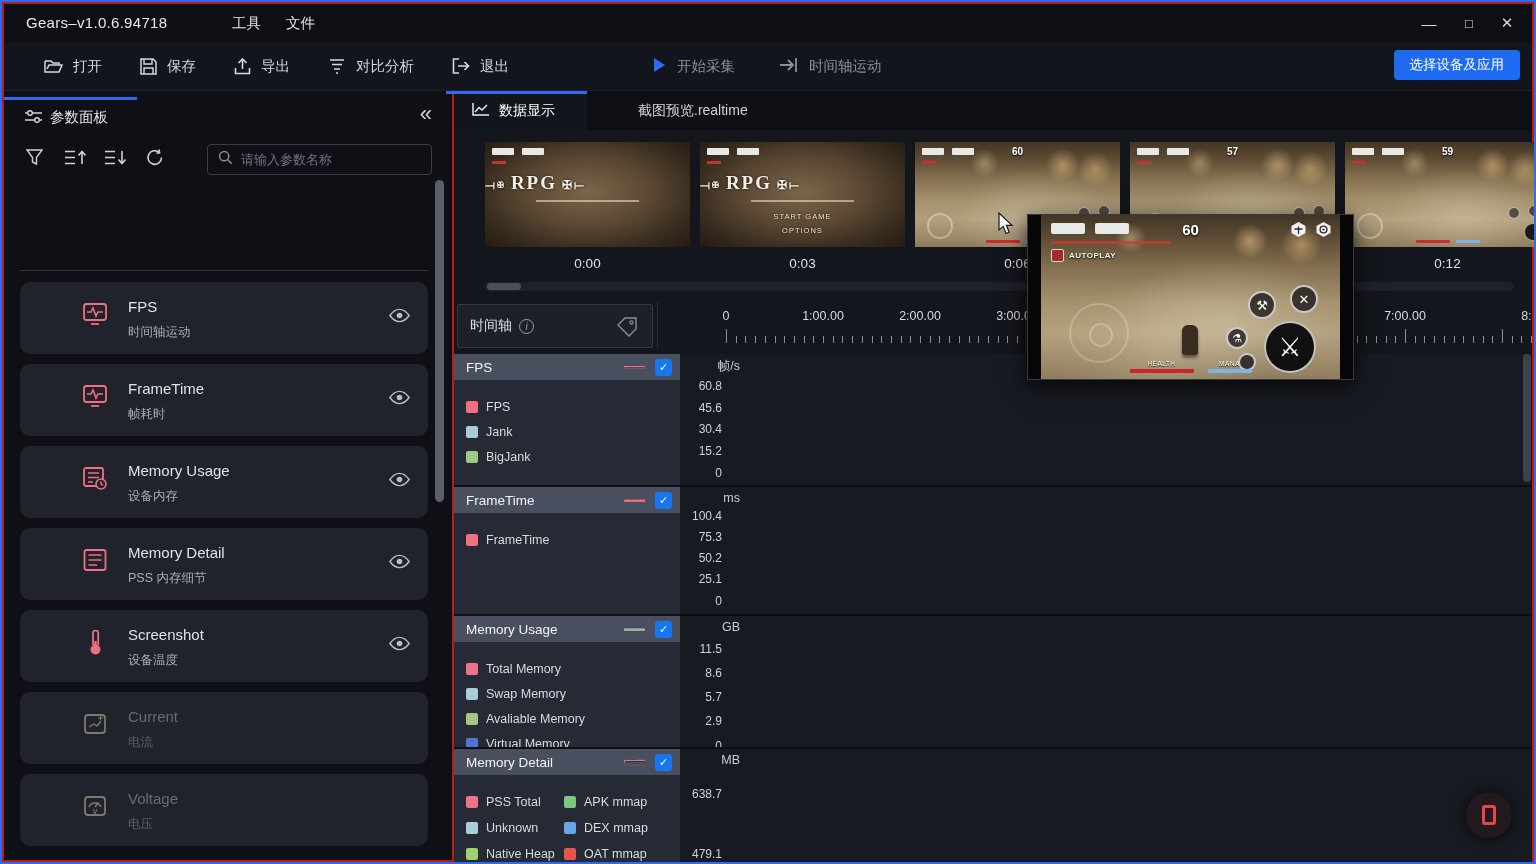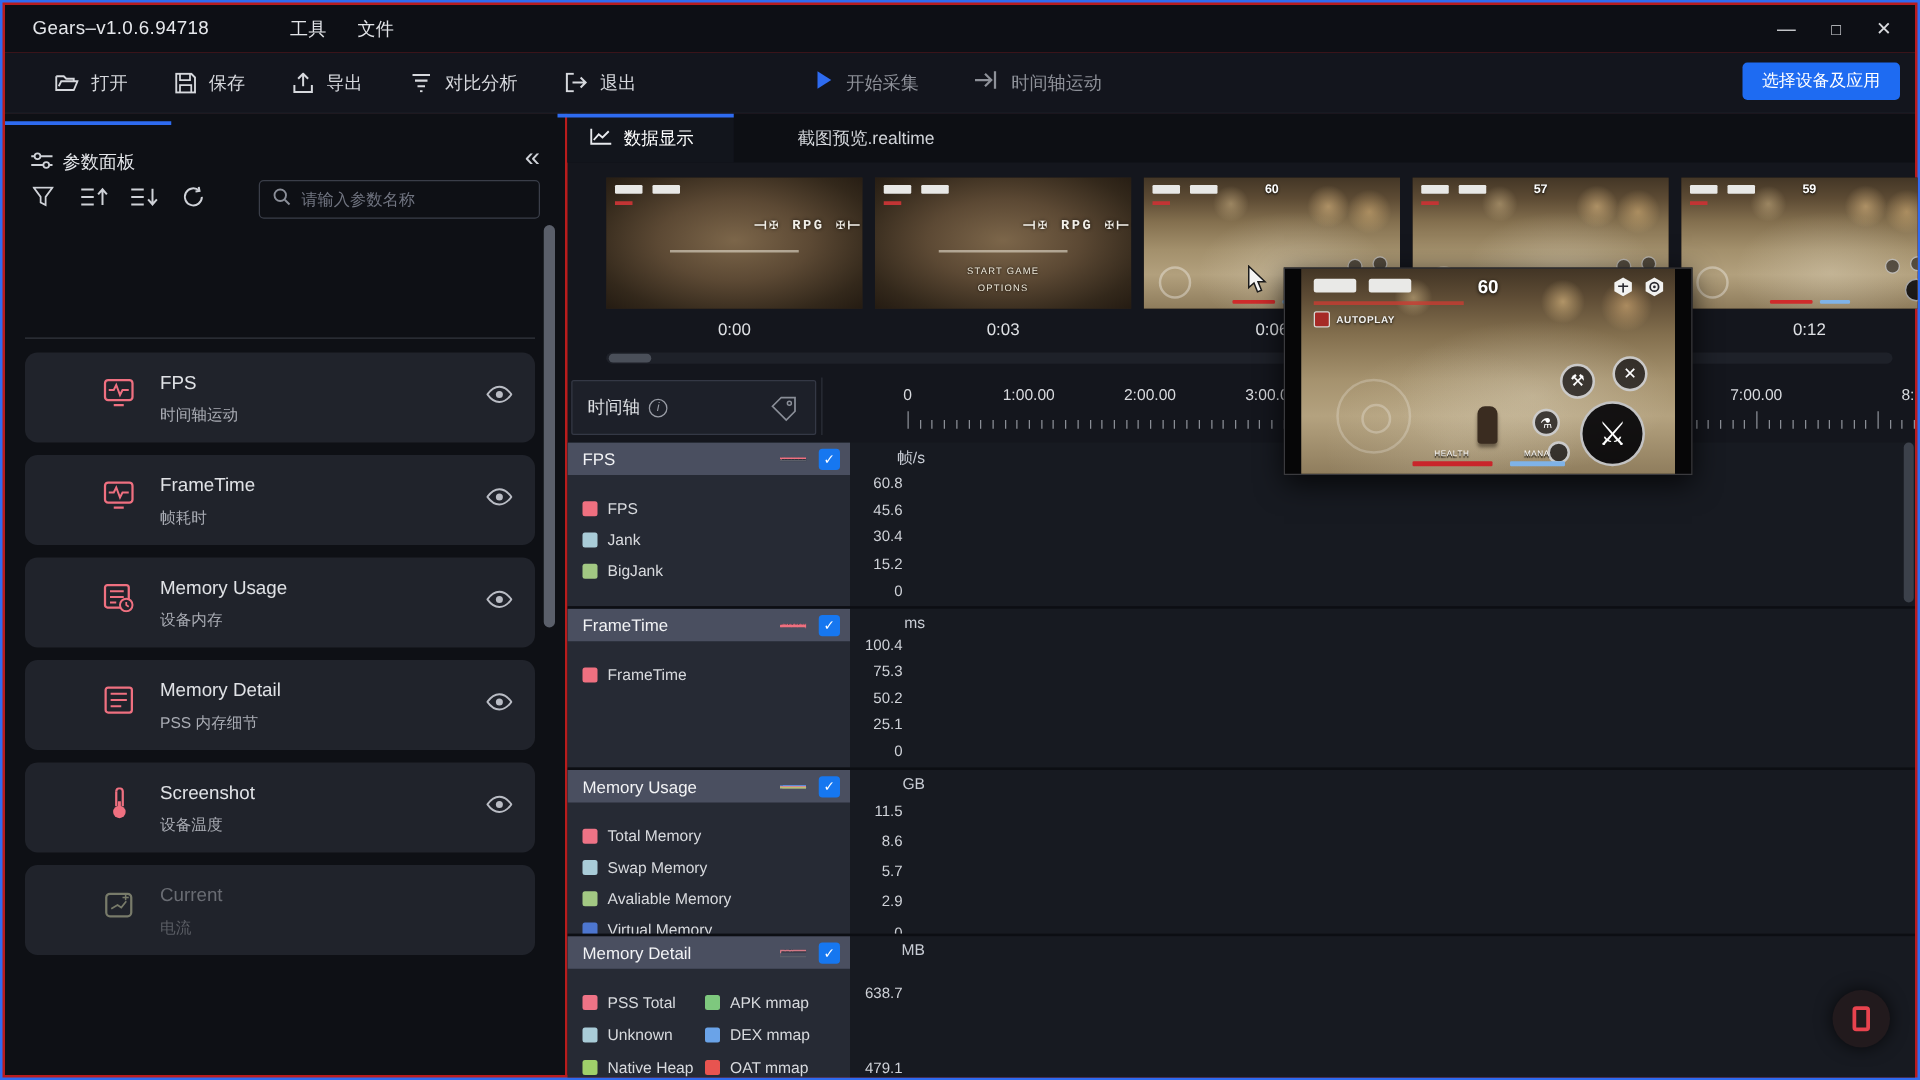--- a/index.html
+++ b/index.html
@@ -24,21 +24,21 @@
   .tool-btn { display:flex; align-items:center; gap:10px; color:#d6d8dd; font-size:14.5px; cursor:pointer; }
   .tool-btn svg { display:block; }
   .cap-group { position:absolute; left:648px; top:0; height:48px; display:flex; align-items:center; gap:44px; }
   .cap-btn { display:flex; align-items:center; gap:10px; color:#8d9098; font-size:14.5px; }
   .select-device { position:absolute; right:12px; top:8px; height:30px; padding:0 16px; background:#1e6bf2;
     color:#fff; font-size:13.5px; border-radius:4px; display:flex; align-items:center; }
 
   
   .sidebar { position:absolute; left:2px; top:89px; width:448px; bottom:2px; background:#0e1015; }
   .sb-indicator { position:absolute; left:0; top:6px; width:133px; height:3px; background:#2e6bf0; }
-  .sb-head { position:absolute; left:0; top:20px; height:38px; width:100%; }
+  .sb-head { position:absolute; left:0; top:8px; height:38px; width:100%; }
   .sb-title { position:absolute; left:46px; top:9px; font-size:14.5px; color:#e4e6ea; }
   .sb-head-icon { position:absolute; left:20px; top:9px; }
   .sb-collapse { position:absolute; right:20px; top:2px; font-size:22px; color:#cfd2d8; }
   .sb-tools { position:absolute; left:0; top:50px; height:40px; width:100%; }
   .sb-tools .ticon { position:absolute; top:8px; color:#cfd2d8; }
   .search-box { position:absolute; left:203px; right:20px; top:3px; height:31px; border:1px solid #3a3e49;
     border-radius:4px; background:transparent; display:flex; align-items:center; padding-left:10px; gap:8px; }
   .search-box input { background:transparent; border:none; outline:none; color:#cfd2d8; font-size:13px; width:160px;
     font-family:inherit; }
   .search-box input::placeholder { color:#707480; }
@@ -71,22 +71,22 @@
   .scene-play { position:absolute; inset:0;
     background:
       radial-gradient(circle at 72% 22%, rgba(255,214,150,.45), transparent 10%),
       radial-gradient(circle at 34% 20%, rgba(255,226,170,.35), transparent 9%),
       radial-gradient(circle at 88% 26%, rgba(255,210,140,.4), transparent 9%),
       radial-gradient(ellipse at 58% 72%, rgba(235,226,205,.30), transparent 45%),
       linear-gradient(180deg, #433626 0%, #5d4b34 16%, #84704f 34%, #a3906c 55%, #b2a07d 74%, #8e7c5c 100%); }
   .mini-btns { position:absolute; left:7px; top:6px; display:flex; gap:8px; }
   .mini-btns i { width:22px; height:7px; background:#e8e8e6; border-radius:1px; display:block; }
   .mini-red { position:absolute; left:7px; top:19px; width:14px; height:3px; background:#c23434; }
-  .rpg-logo { position:absolute; left:0; right:0; top:30px; text-align:right; color:#f2efe8;
-    font-family:Liberation Mono, monospace; font-weight:bold; font-size:11px; letter-spacing:2px;
+  .rpg-logo { position:absolute; left:0; right:0; top:30px; text-align:left; color:#f2efe8;
+    font-family:Liberation Serif, serif; font-weight:bold; font-size:19px; letter-spacing:2px;
     text-shadow:0 0 3px rgba(0,0,0,.8); }
   .rpg-logo::before { content:"⟞✠ "; font-size:12px; } .rpg-logo::after { content:" ✠⟝"; font-size:12px; }
   .rpg-sub { position:absolute; left:25%; right:25%; top:58px; height:2px; background:rgba(240,235,220,.55); }
   .rpg-menu { position:absolute; left:0; right:0; top:68px; text-align:center; color:#efeadb;
     font-size:7.5px; letter-spacing:1px; line-height:14px; text-shadow:0 0 2px #000; }
   .hud-fps { position:absolute; left:0; right:0; top:4px; text-align:center; color:#fff; font-size:10px;
     font-weight:bold; text-shadow:0 1px 2px #000; }
   .hud-stick { position:absolute; left:12px; bottom:8px; width:26px; height:26px; border:2px solid rgba(255,255,255,.35);
     border-radius:50%; }
   .hud-skills { position:absolute; right:6px; bottom:6px; width:46px; height:34px; }
@@ -380,20 +380,31 @@
     <span class="c-icon"><svg width="26" height="24" viewBox="0 0 26 24">
               <rect x="3" y="3" width="20" height="18" rx="3" fill="none" stroke="#787b6a" stroke-width="1.8"></rect>
               <path d="M7 15 L12 12 L15 14 L19 9" fill="none" stroke="#787b6a" stroke-width="1.4"></path>
               <path d="M16 6 H21 M18.5 3.8 V8.2" stroke="#787b6a" stroke-width="1.2"></path>
             </svg></span>
     <span class="c-title">Current</span>
     <span class="c-sub">电流</span>
     <span class="c-eye"></span>
   </div>
 
+  <div class="card disabled" style="top: 587px;">
+    <span class="c-icon"><svg width="26" height="24" viewBox="0 0 26 24">
+              <rect x="3" y="3" width="20" height="18" rx="3" fill="none" stroke="#787b6a" stroke-width="1.8"></rect>
+              <path d="M7 13 a6.5 6.5 0 0 1 12 0" fill="none" stroke="#787b6a" stroke-width="1.5"></path>
+              <path d="M13 13 L16.5 8.5" stroke="#787b6a" stroke-width="1.5"></path>
+              <text x="13" y="20" font-size="7" fill="#787b6a" text-anchor="middle" font-weight="bold">V</text>
+            </svg></span>
+    <span class="c-title">Voltage</span>
+    <span class="c-sub">电压</span>
+    <span class="c-eye"></span>
+  </div>
 </div>
     <div class="sb-scroll"></div>
   </aside>
 
   <section class="main">
     <div class="tabbar">
       <div class="tab active">
         <span><svg width="18" height="14" viewBox="0 0 18 14">
               <path d="M1 1 V13 H17" stroke="#e8eaee" stroke-width="1.5" fill="none"></path>
               <path d="M3 10 L7 5.5 L10 8 L15 3" stroke="#e8eaee" stroke-width="1.5" fill="none"></path>

